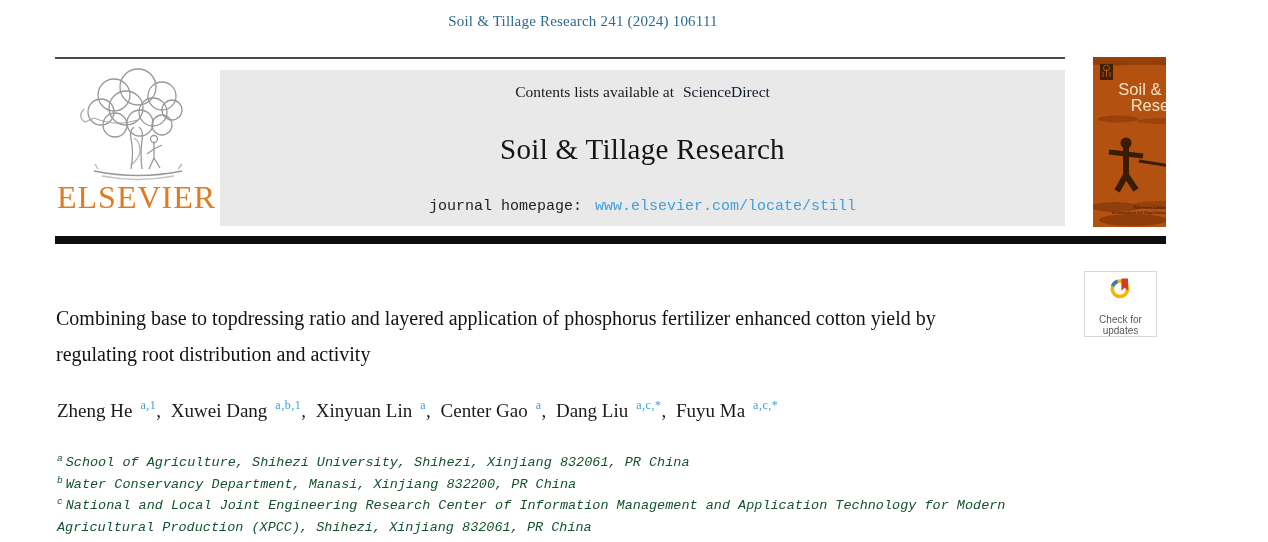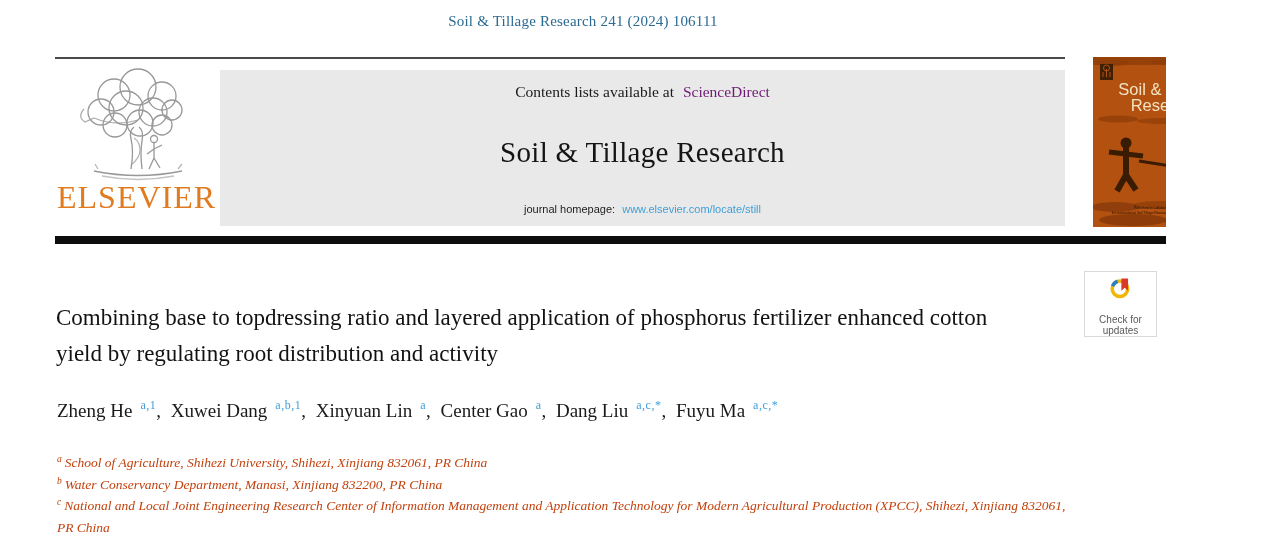--- a/index.html
+++ b/index.html
@@ -14,46 +14,46 @@
   
   .masthead { position:absolute; top:57px; left:55px; width:1010px; border-top:2px solid #4a4a4a; }
   .masthead-row { display:flex; }
   .logo-col { width:165px; padding-top:6px; background:#fff; }
   .logo-col svg { display:block; margin:0 auto; }
   .elsevier-word { font-size:32px; color:#e07b20; letter-spacing:1px; margin-top:-4px; text-align:left; padding-left:2px; }
   .gray-box { flex:1; margin-top:11px; height:156px; background:#e9e9e9;
               display:flex; flex-direction:column; align-items:center; justify-content:space-between;
               padding:13px 0 11px 0; }
   .contents-line { font-size:15.5px; color:#1a1a1a; }
-  .contents-line a { color:#701a75; text-decoration:none; margin-left:5px; }
+  .contents-line a { color:#0f172a; text-decoration:none; margin-left:5px; }
   .journal-title { font-size:29px; color:#141414; letter-spacing:0.3px; }
-  .homepage-line { font-family:Liberation Sans, sans-serif; font-size:11px; color:#222; }
+  .homepage-line { font-family:Liberation Mono, monospace; font-size:15px; color:#222; }
   .homepage-line a { color:#41a0d8; text-decoration:none; margin-left:4px; }
 
   
   .cover { position:absolute; top:57px; left:1093px; width:129px; height:170px; }
 
   
   .black-bar { position:absolute; top:236px; left:55px; width:1190px; height:8px; background:#0d0d0d; }
 
   
   .crossmark { position:absolute; top:271px; left:1084px; width:73px; height:66px;
                border:1px solid #d9d9d9; background:#fff;
                display:flex; flex-direction:column; align-items:center; padding-top:4px; cursor:pointer; }
   .crossmark-label { font-family:"Liberation Sans", sans-serif; font-size:10px; line-height:11px;
                      color:#595959; text-align:center; margin-top:14px; }
 
   
   .article-title { position:absolute; top:300px; left:56px; width:952px;
-                   font-size:23px; line-height:36px; color:#121212; }
+                   font-size:20px; line-height:36px; color:#121212; }
   .authors { position:absolute; top:400px; left:57px; width:1010px; font-size:19px; color:#1a1a1a; }
   .authors .sup { font-size:12px; color:#3f9fd8; position:relative; top:-8px; margin-left:8px; letter-spacing:0.5px; }
   .authors .sep { margin-right:5px; }
   .affiliations { position:absolute; top:453px; left:57px; width:1015px;
-                  font-size:13.5px; line-height:20.5px; font-style:italic; color:#c2410c; }
+                  font-size:13.5px; line-height:20.5px; font-style:italic; color:#14532d;font-family:Liberation Mono, monospace; }
   .affiliations .aff-sup { font-size:9.5px; position:relative; top:-5px; margin-right:3px; font-style:italic; }
 </style>
 </head>
 <body>
 
 <div class="page">
 
   <a class="citation" href="#">Soil &amp; Tillage Research 241 (2024) 106111</a>
 
   <div class="masthead">

